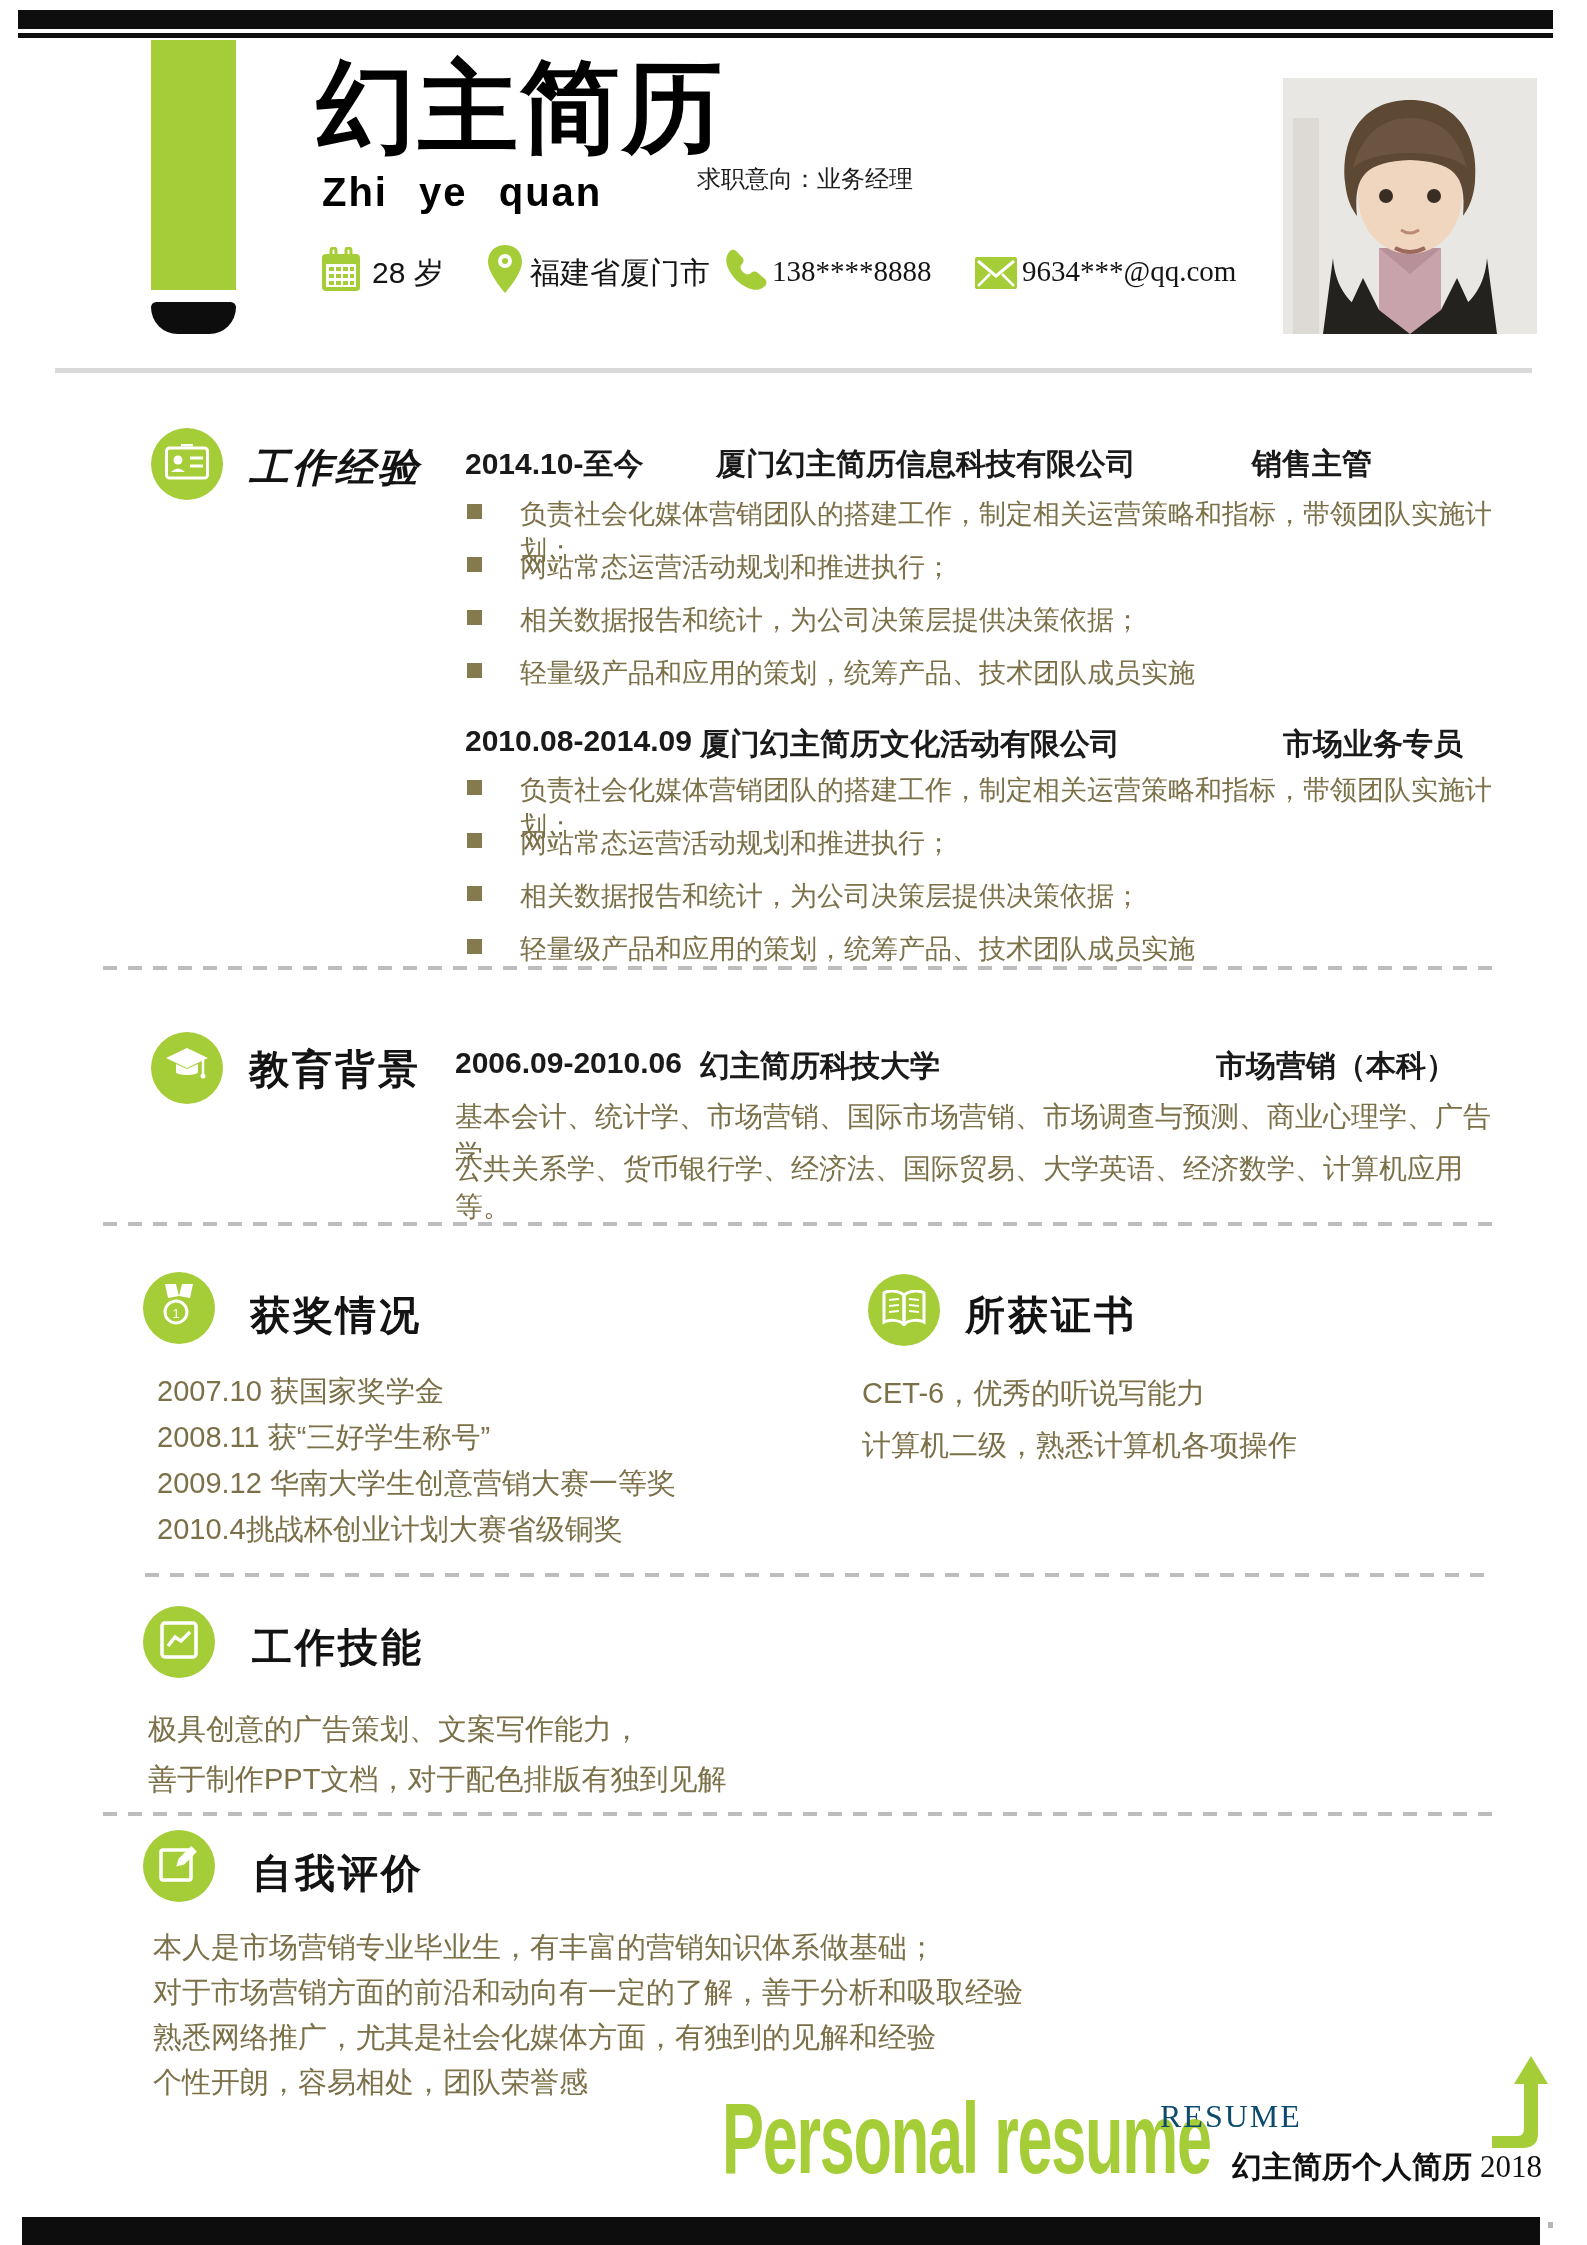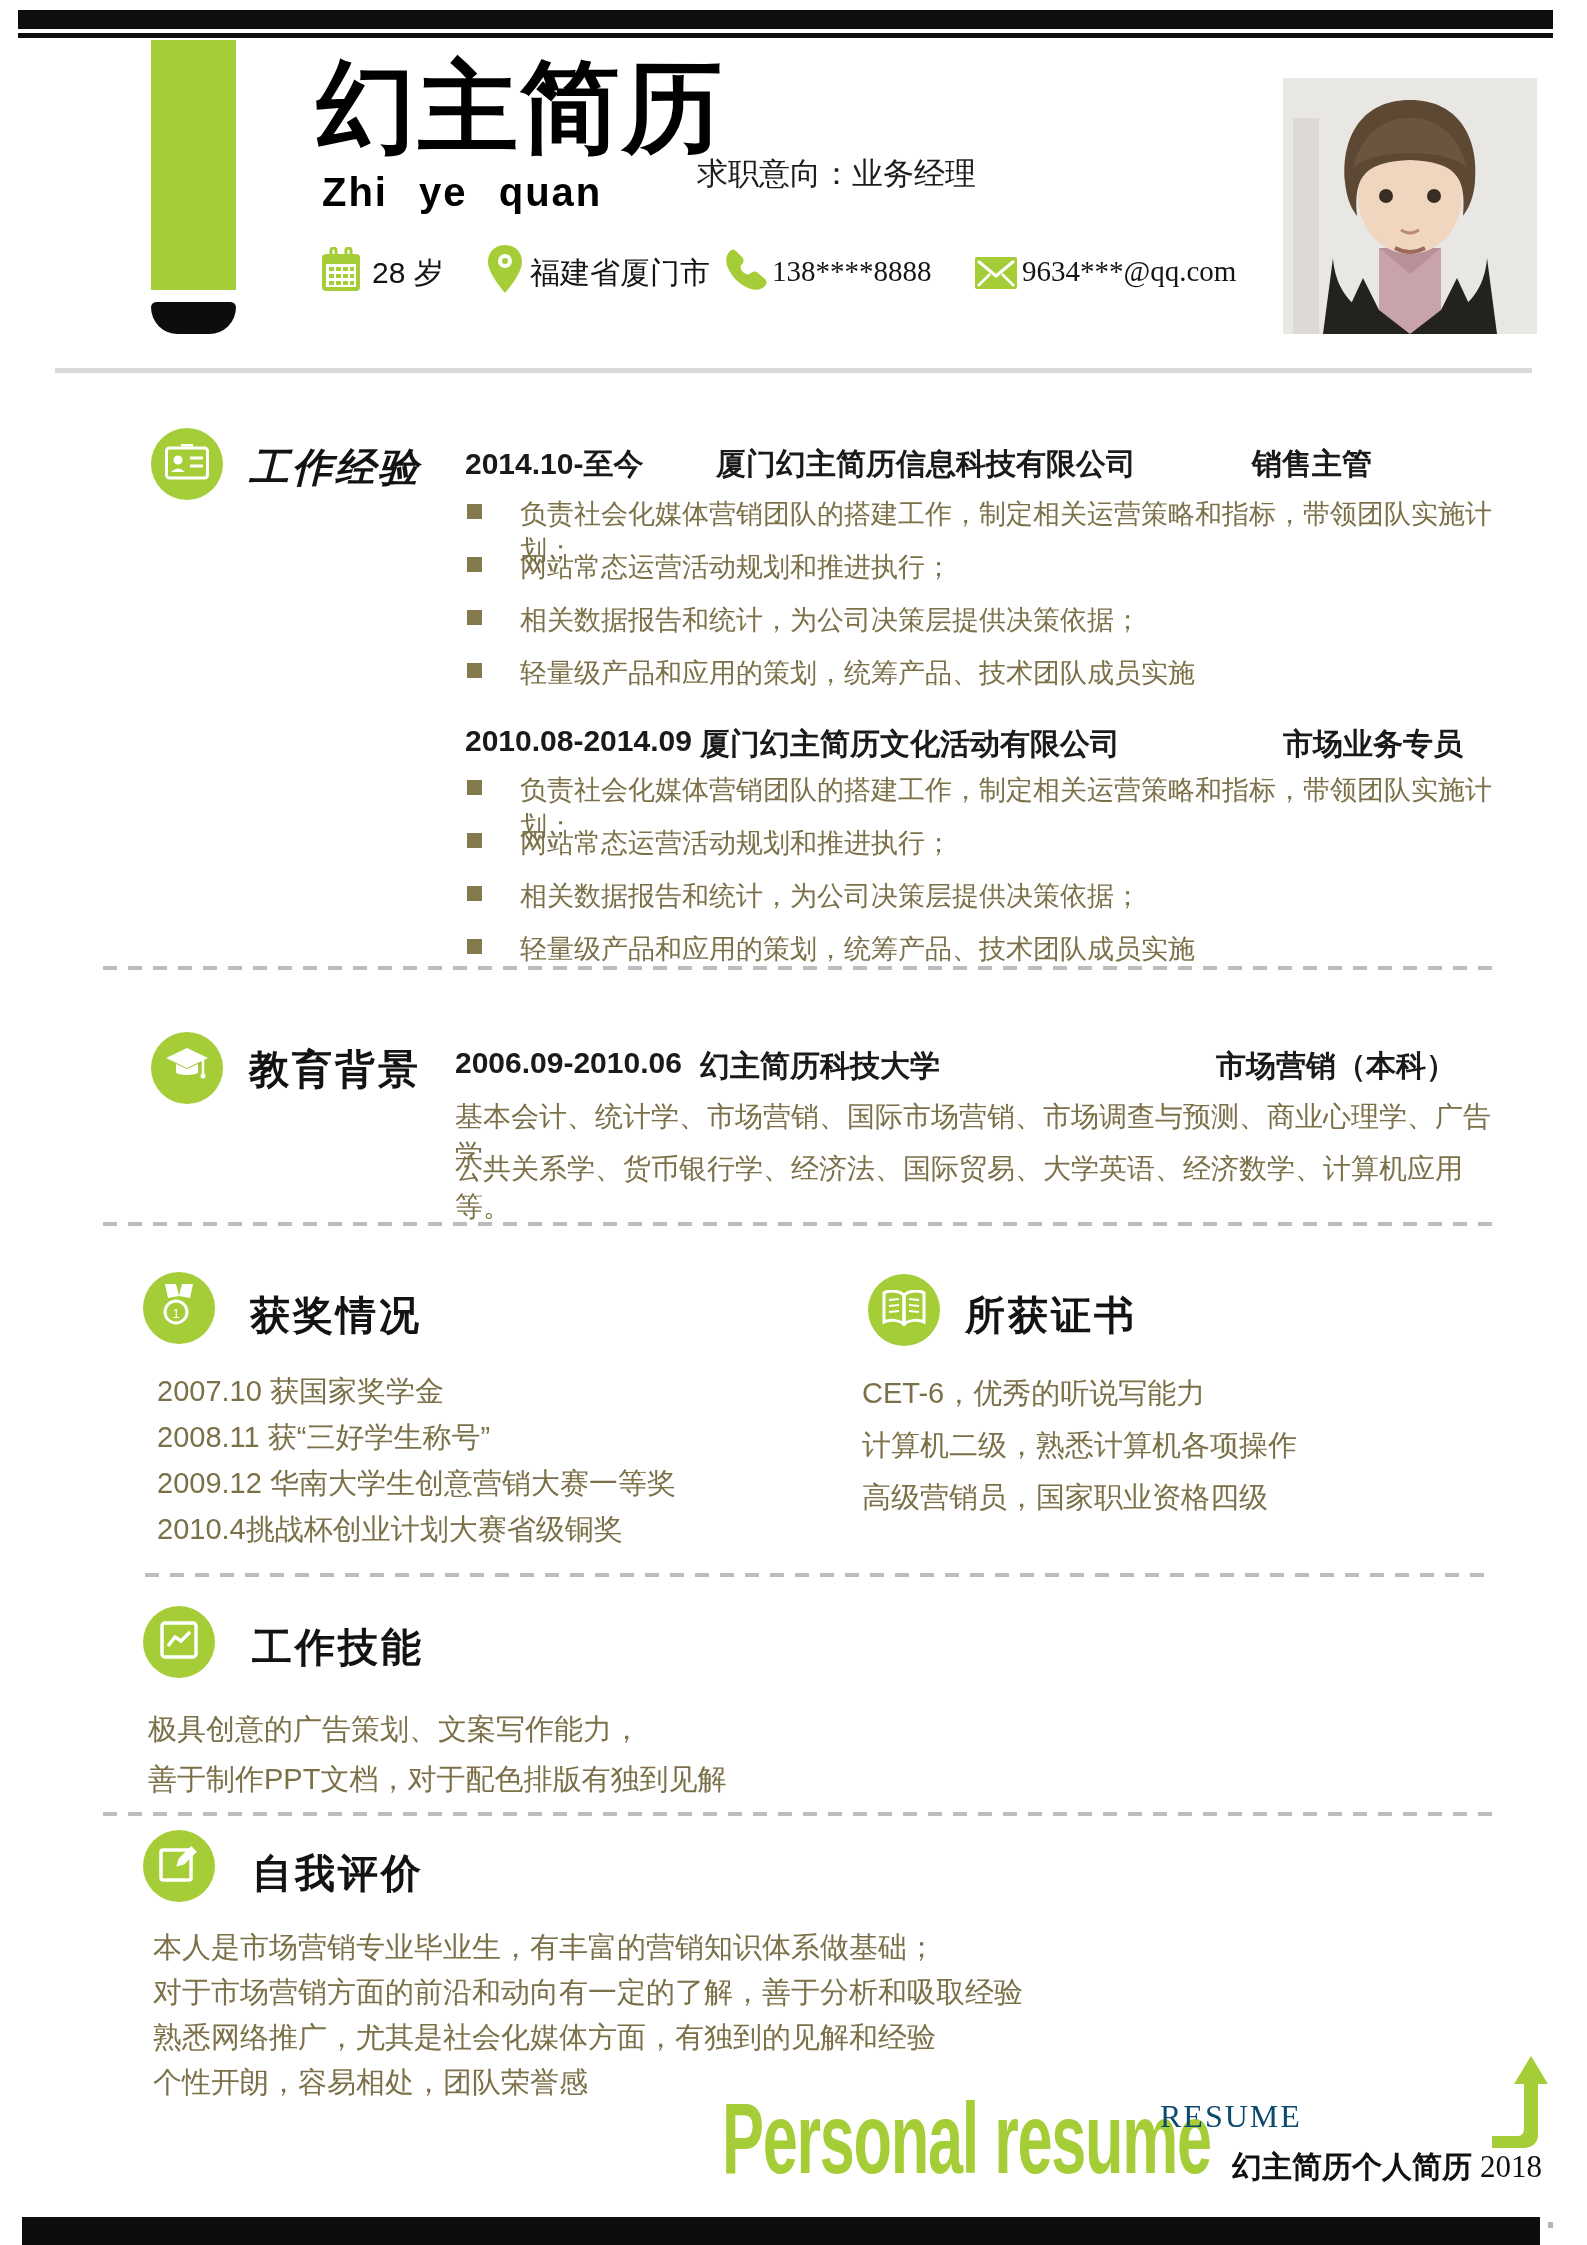--- a/index.html
+++ b/index.html
@@ -16,21 +16,21 @@
   
   .bar-thick{left:18px;top:10px;width:1554px;height:19px;background:#0e0e0e;}
   .bar-thin{left:18px;top:33px;width:1569px;height:5px;background:#0e0e0e;}
 
   
   .pencil-body{left:151px;top:40px;width:85px;height:250px;background:var(--accent);}
   .pencil-tip{left:151px;top:302px;width:85px;height:32px;background:#0d0d0d;border-radius:6px 6px 30px 30px;}
 
   .name-title{left:316px;top:52px;font-size:100px;font-weight:900;letter-spacing:2px;color:#000;line-height:1.1;}
   .name-pinyin{left:322px;top:170px;font-size:40px;font-weight:800;letter-spacing:2px;word-spacing:18px;color:#000;}
-  .objective{left:697px;top:153px;font-size:31px;color:#1c1c1c;}
+  .objective{left:697px;top:163px;font-size:24px;color:#1c1c1c;}
 
   .info-text{top:253px;font-size:30px;color:#141414;}
   .info-serif{top:255px;font-size:29px;font-family:"Liberation Serif","DejaVu Serif",serif;color:#141414;}
 
   .photo{left:1283px;top:78px;width:254px;height:256px;background:#e9e7e4;overflow:hidden;}
 
   .header-divider{left:55px;top:368px;width:1477px;height:5px;background:#d9d9d9;}
 
   
   .circle{width:72px;height:72px;border-radius:50%;background:var(--accent);display:flex;align-items:center;justify-content:center;}
@@ -228,21 +228,20 @@
         <line x1="7" y1="22" x2="17" y2="21" stroke="#ffffff" stroke-width="2"></line>
         <line x1="27" y1="9" x2="37" y2="10" stroke="#ffffff" stroke-width="2"></line>
         <line x1="27" y1="15" x2="37" y2="16" stroke="#ffffff" stroke-width="2"></line>
         <line x1="27" y1="21" x2="37" y2="22" stroke="#ffffff" stroke-width="2"></line>
       </svg>
     </span>
   </div>
   <div class="abs sec-heading" style="left:965px;top:1288px;">所获证书</div>
   <div class="abs list-item" style="left:862px;top:1374px;">CET-6，优秀的听说写能力</div>
   <div class="abs list-item" style="left:862px;top:1426px;">计算机二级，熟悉计算机各项操作</div>
-  <div class="abs list-item" style="left:862px;top:1478px;">高级营销员，国家职业资格四级</div>
 
   <div class="abs dashed" style="left:145px;top:1573px;width:1345px;"></div>
 
   <div class="abs circle" style="left:143px;top:1606px;">
     <span>
       <svg width="38" height="38" viewBox="0 0 38 38">
         <rect x="2" y="2" width="34" height="34" rx="3" fill="none" stroke="#ffffff" stroke-width="3.5"></rect>
         <polyline points="8,25 15,16 21,20 30,11" fill="none" stroke="#ffffff" stroke-width="3.5"></polyline>
       </svg>
     </span>

